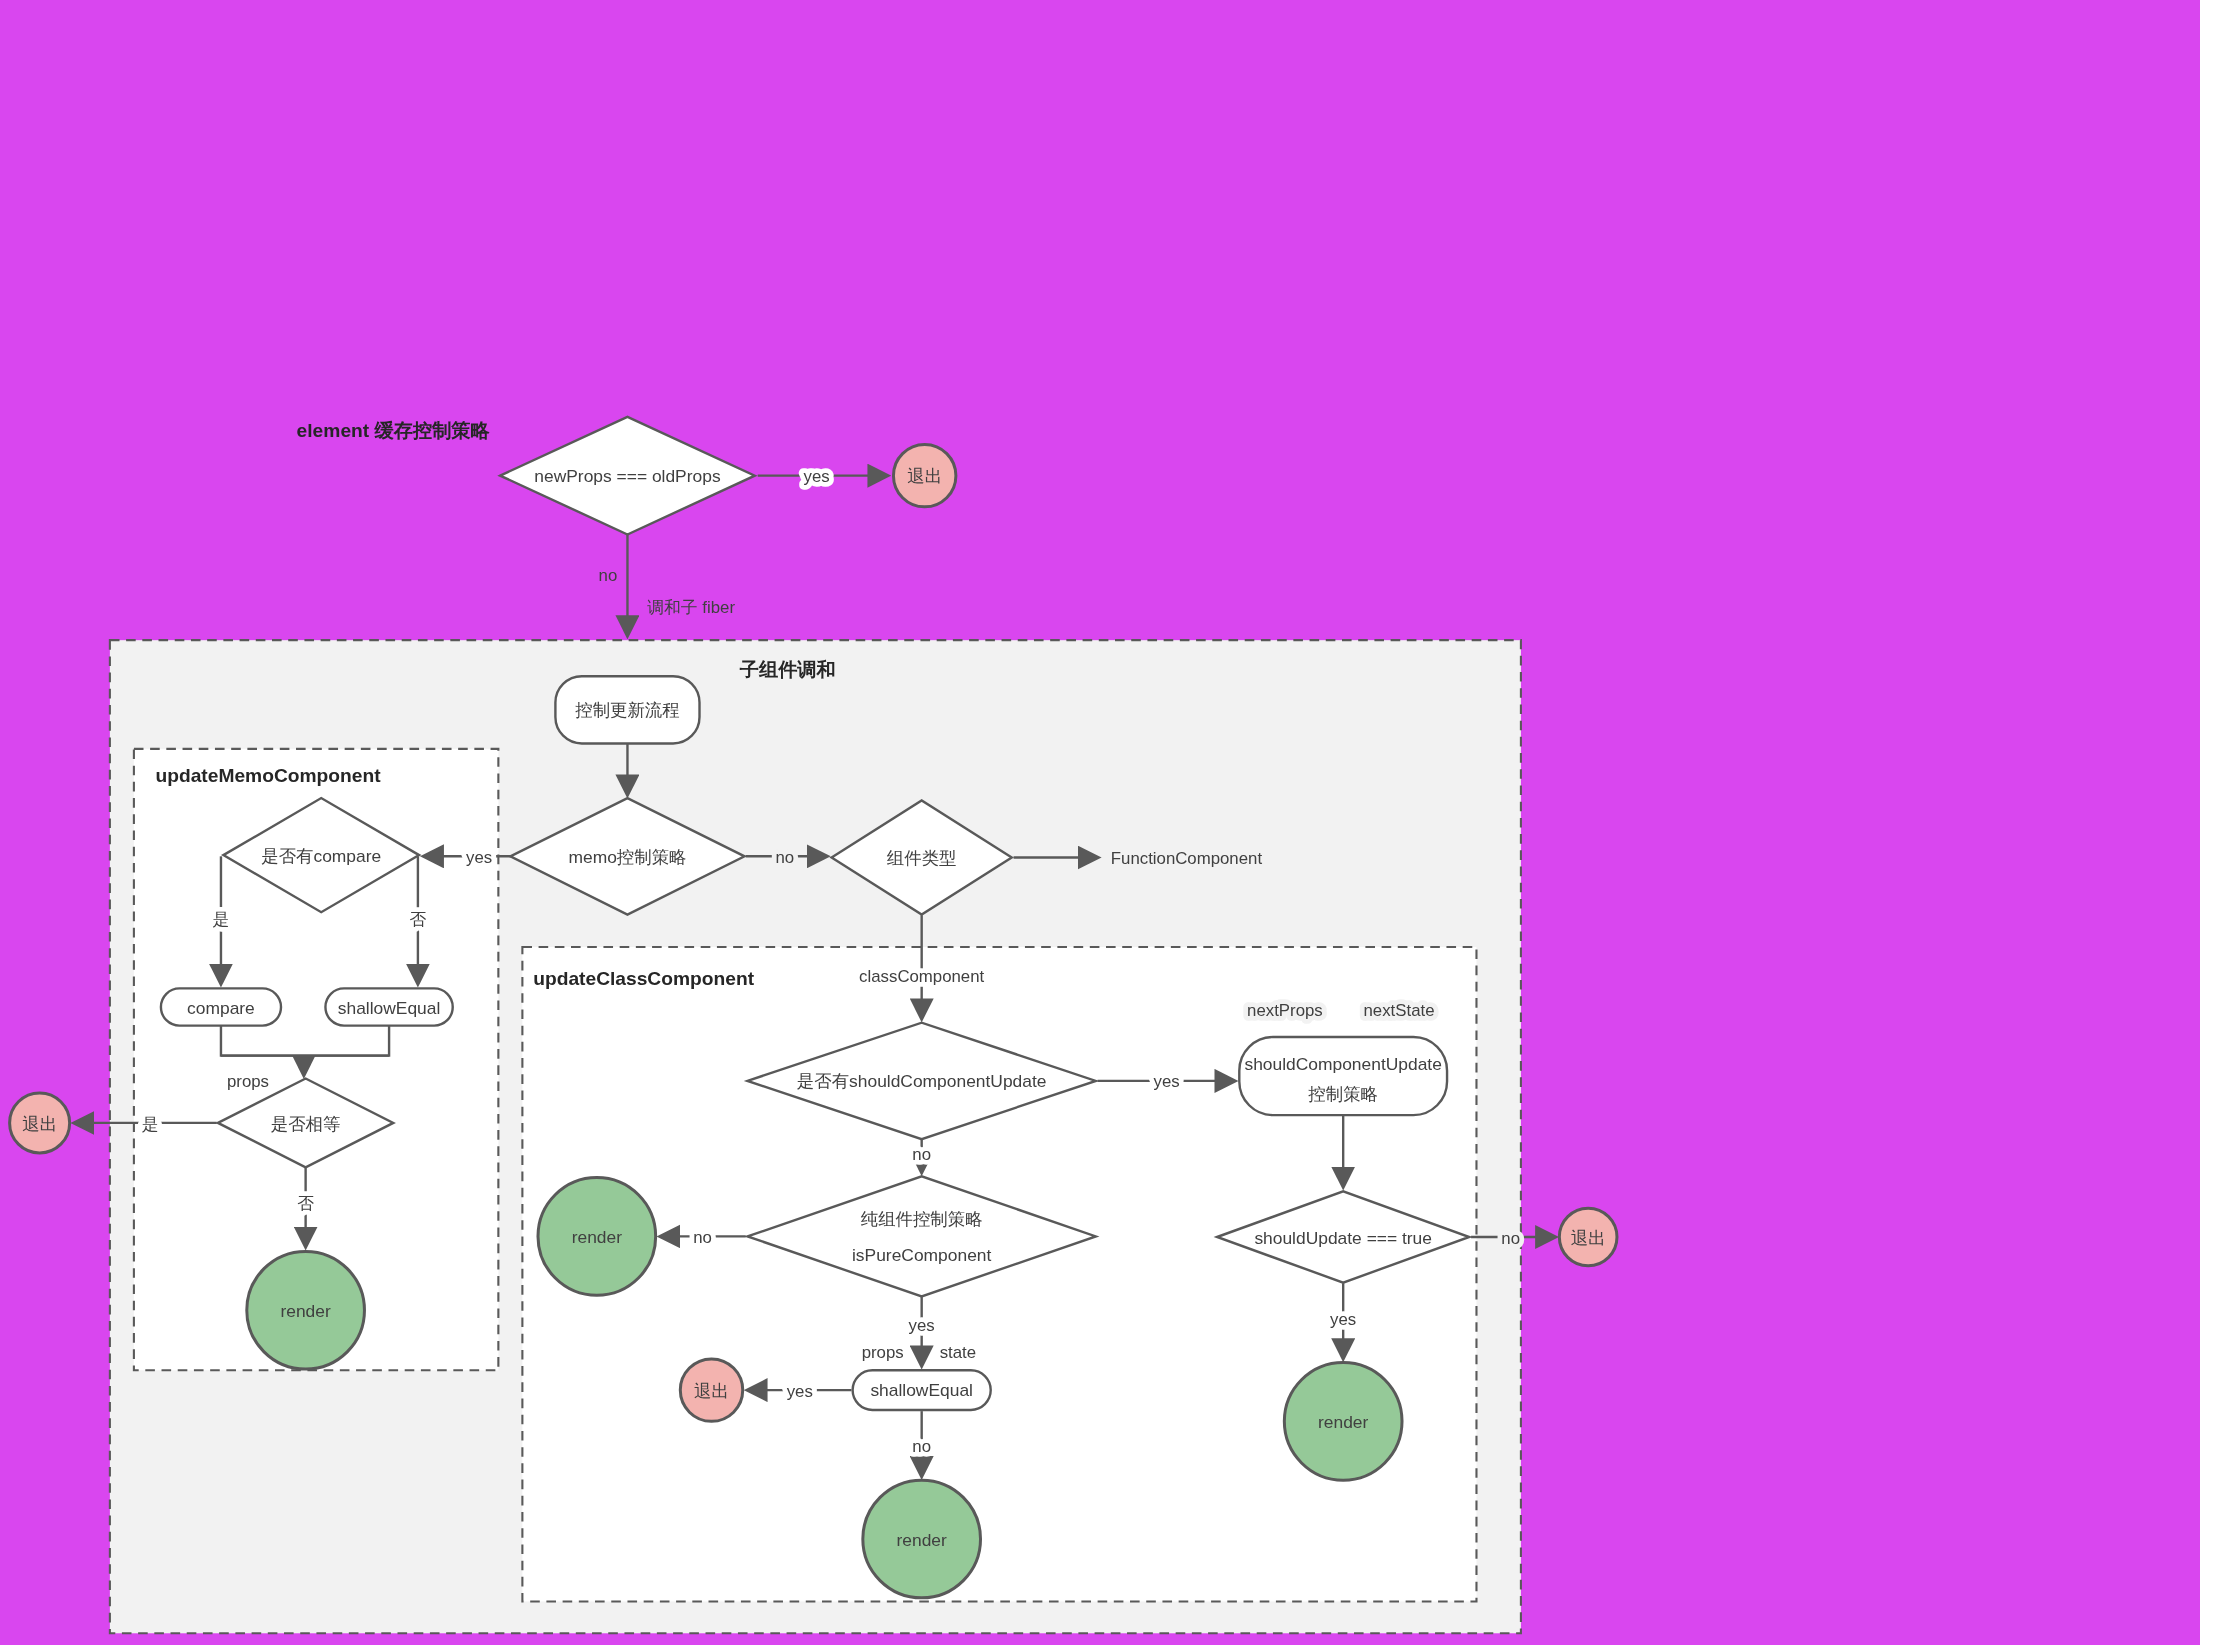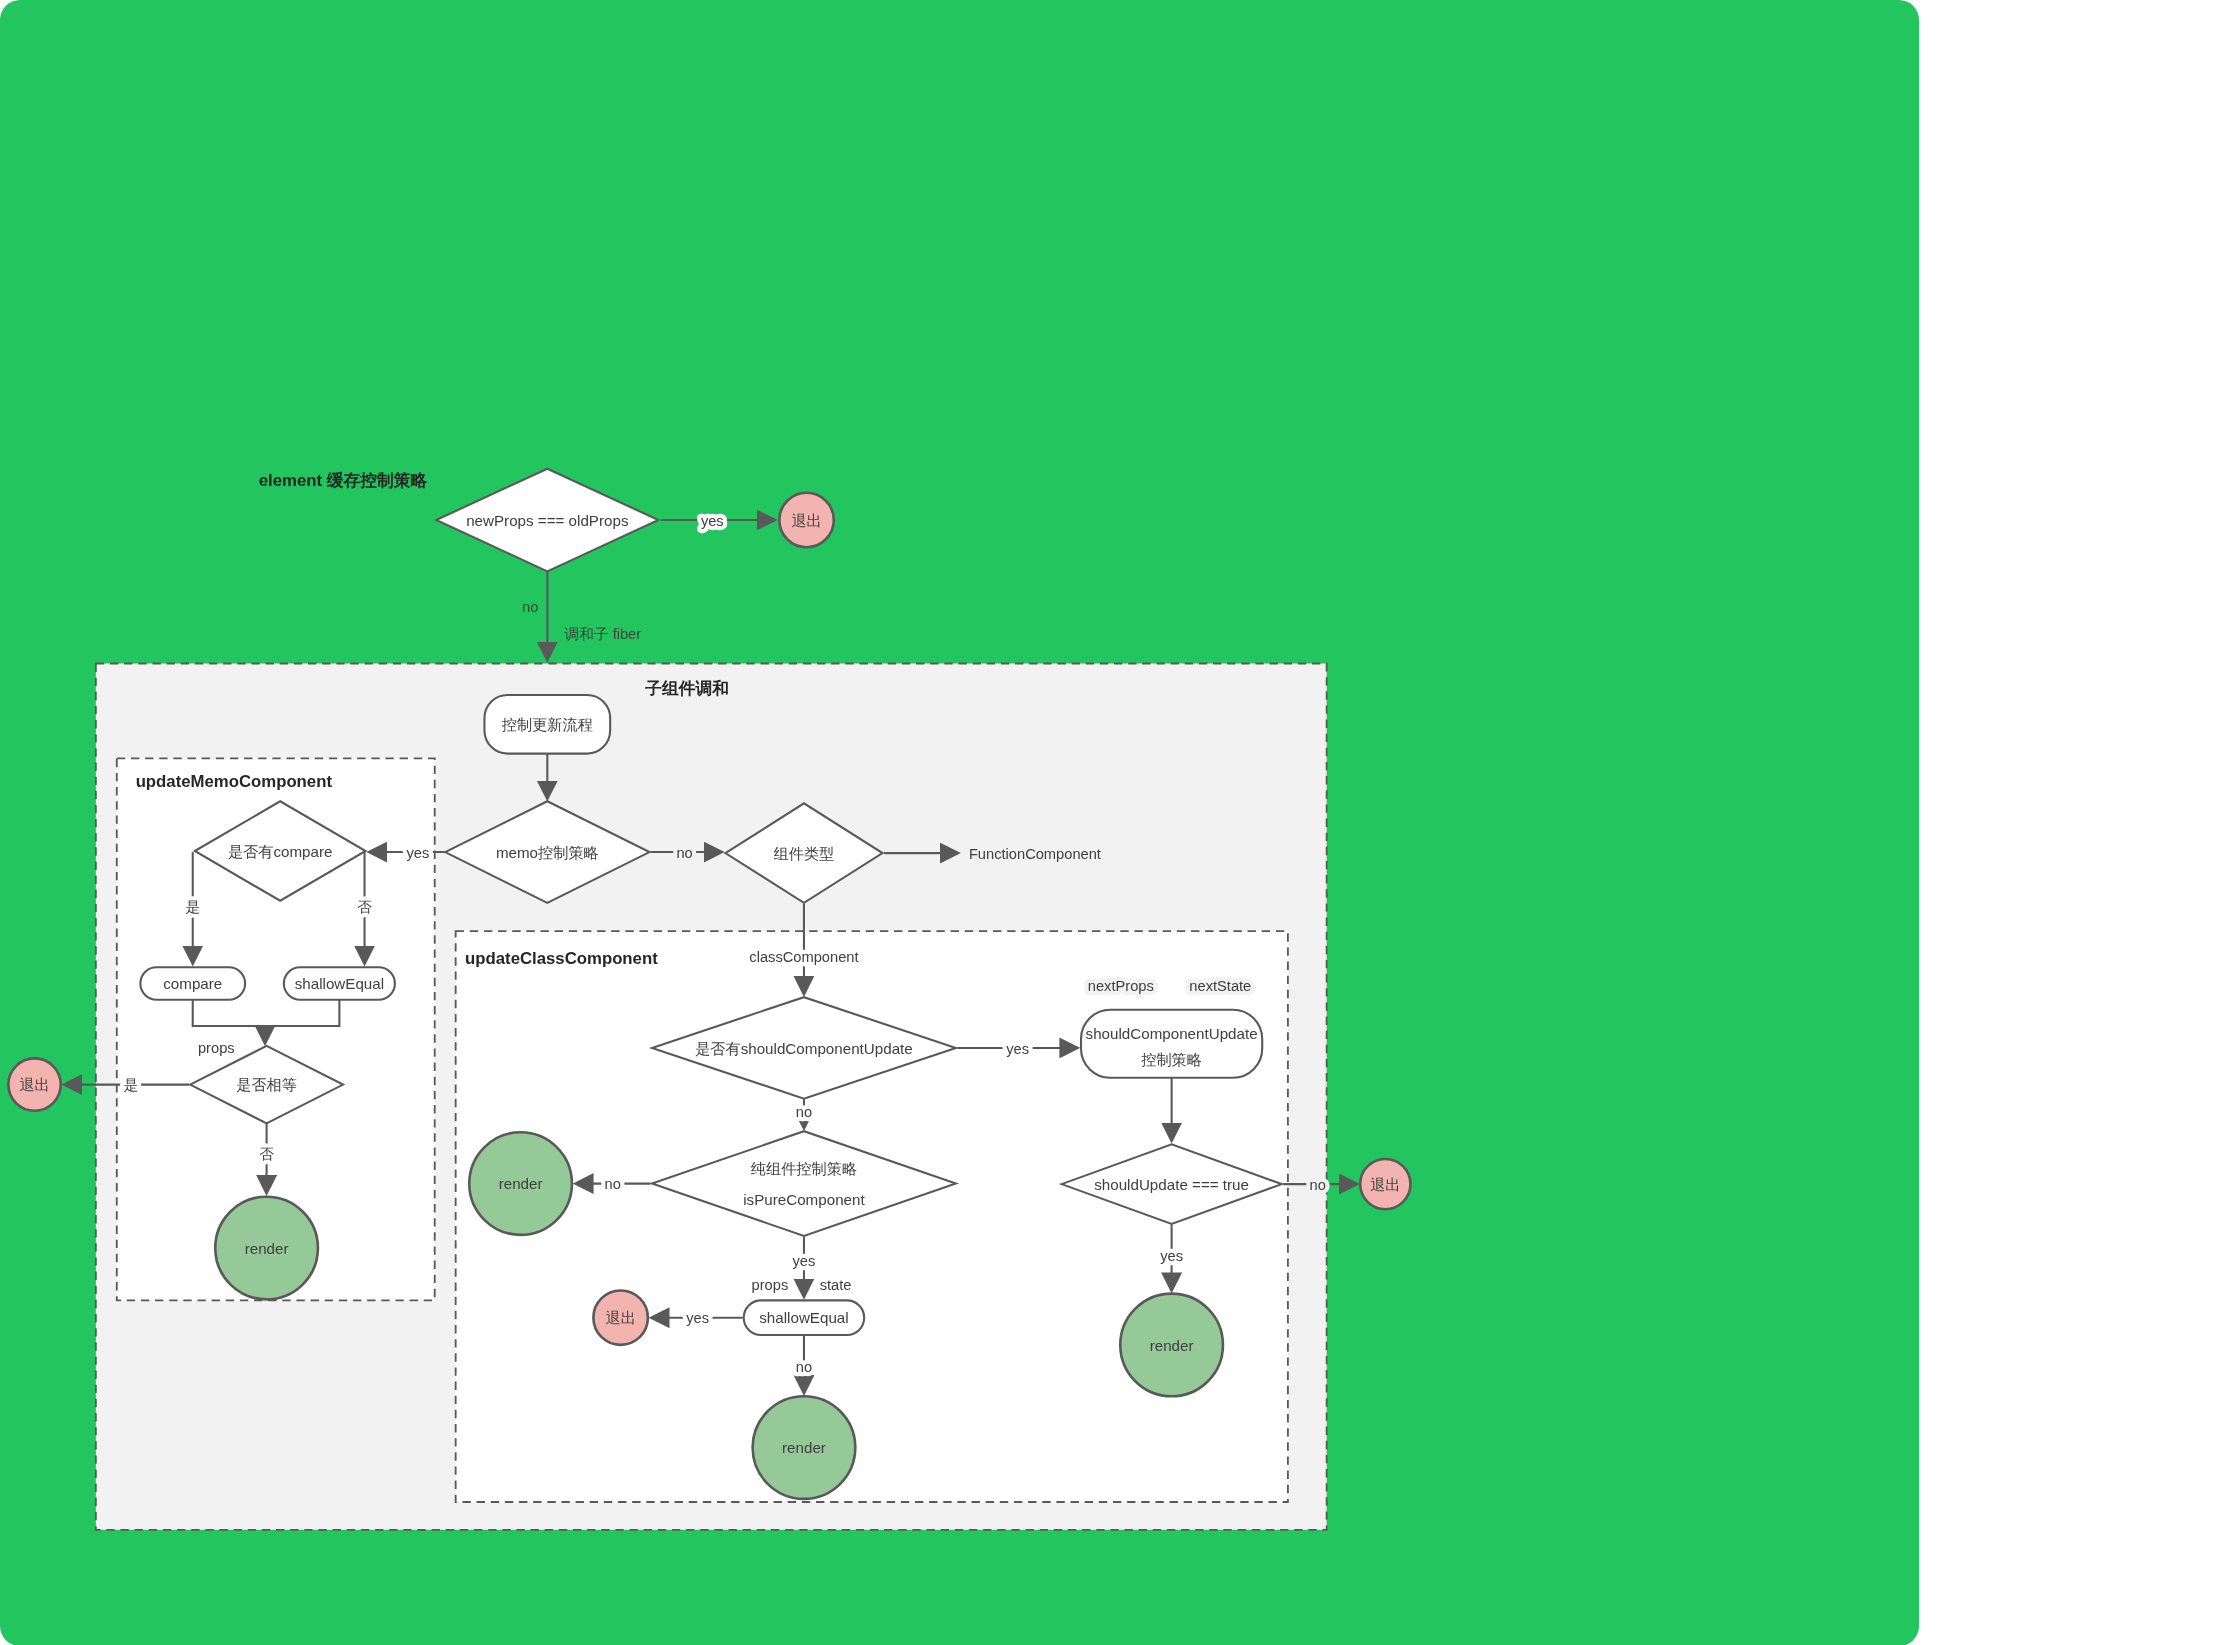--- a/index.html
+++ b/index.html
@@ -1,17 +1,17 @@
 <!DOCTYPE html>
 <html style="--c-exit: #f3b3af; --c-render: #95c998; --c-container: #f2f2f2; --c-stroke: #595959;font-size:9.7px"><head>
 <meta charset="utf-8">
 <style>
   html,body{margin:0;padding:0;background:#ffffff;}
-  .canvas{position:relative;width:1919px;height:1646px;background:#22c55e;overflow:hidden;
-          font-family:"Liberation Sans", sans-serif;border-radius:20px;}
+  .canvas{position:relative;width:2200px;height:1646px;background:#d946ef;overflow:hidden;
+          font-family:"Liberation Sans", sans-serif;}
   svg{display:block;width:100%;height:100%;}
   :root{
     --c-stroke:#595959;
     --c-exit:#f3b3af;
     --c-render:#95c998;
     --c-container:#f2f2f2;
     --c-text:#404040;
     --c-title:#262626;
   }
   .shape{fill:#ffffff;stroke:var(--c-stroke);stroke-width:4;}

